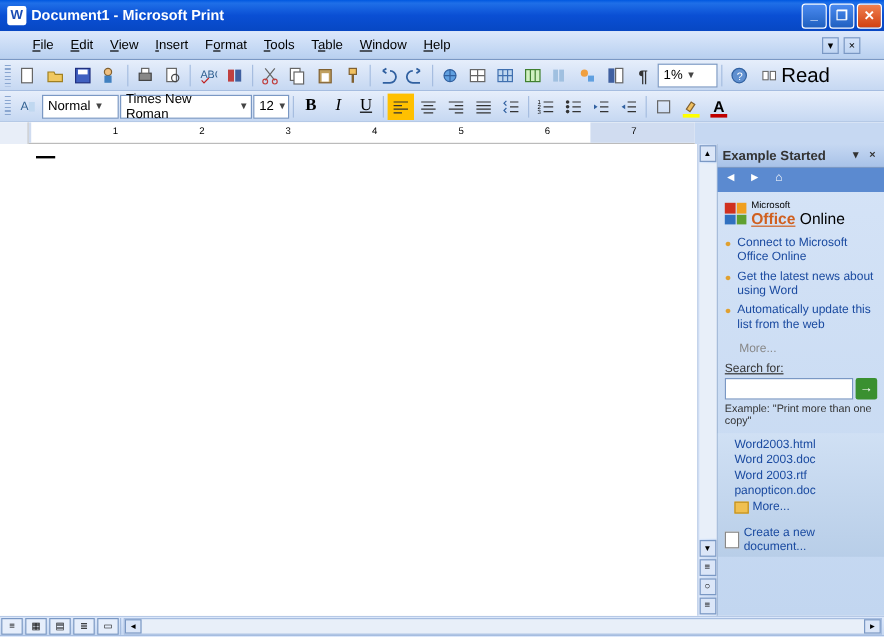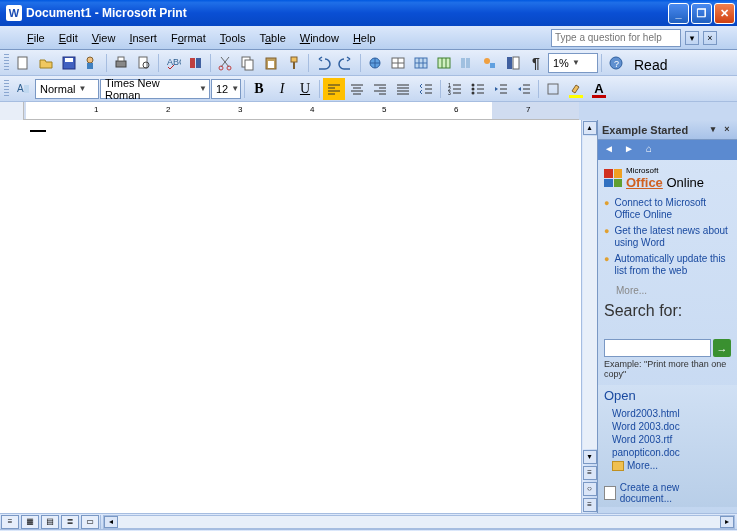--- a/index.html
+++ b/index.html
@@ -27,21 +27,21 @@
 .toolbar .grip { width: 5px; height: 18px; background: repeating-linear-gradient(to bottom, #8aa6d0 0 1px, transparent 1px 3px); margin-right: 2px; }
 .tbtn { width: 22px; height: 22px; display: flex; align-items: center; justify-content: center; border: 1px solid transparent; cursor: default; }
 .tbtn svg { width: 16px; height: 16px; }
 .tsep { width: 1px; height: 18px; background: #a6bde0; margin: 0 2px; }
 .combo { height: 20px; border: 1px solid #7a98c4; background: #fff; display: flex; align-items: center; padding: 0 2px 0 4px; font-size: 11px; }
 .combo .arrow { margin-left: 3px; font-size: 8px; color: #444; }
 .zoom-combo { width: 50px; }
 .style-combo { width: 64px; }
 .font-combo { width: 110px; gap: 14px; }
 .size-combo { width: 30px; }
-.readbtn { display: flex; align-items: center; gap: 3px; padding: 0 5px; height: 20px; border: 1px solid transparent; font-size: 14px; flex-direction: column; }
+.readbtn { display: flex; align-items: center; gap: 3px; padding: 0 5px; height: 20px; border: 1px solid transparent; font-size: 17px; }
 .tbold { font-weight: bold; font-family: 'Times New Roman'; font-size: 14px; }
 .titalic { font-style: italic; font-family: 'Times New Roman'; font-size: 14px; }
 .tunder { text-decoration: underline; font-family: 'Times New Roman'; font-size: 14px; }
 .highlight-btn { background: #ffc000; }
 .color-swatch { position: absolute; bottom: 1px; left: 3px; width: 14px; height: 3px; }
 
 
 .ruler-row { height: 18px; display: flex; background: #fff; }
 .ruler-left { width: 24px; background: #e8eef8; border-right: 1px solid #bbb; }
 .ruler { flex: 1; position: relative; background: #fff; border-bottom: 1px solid #bbb; font-size: 8px; }
@@ -70,21 +70,21 @@
 .office-logo { display: flex; align-items: center; gap: 4px; margin-bottom: 5px; }
 .office-logo .sq { width: 18px; height: 18px; display: grid; grid-template: 1fr 1fr / 1fr 1fr; gap: 1px; }
 .office-logo .sq div { background: #e07030; }
 .office-logo .sq div:nth-child(1){background:#d03020;} .office-logo .sq div:nth-child(2){background:#f0a020;} .office-logo .sq div:nth-child(3){background:#3070c0;} .office-logo .sq div:nth-child(4){background:#60a030;}
 .office-logo .txt { font-size: 13px; }
 .office-logo .txt b { color: #d06020; text-decoration: underline; }
 .tp-list { list-style: none; margin-bottom: 6px; }
 .tp-list li { display: flex; gap: 5px; padding: 2px 0; color: #1a4aa0; font-size: 10px; line-height: 12px; }
 .tp-list li .bullet { color: #e0a030; font-size: 9px; flex-shrink: 0; }
 .tp-more { color: #888; font-size: 10px; padding-left: 12px; margin-bottom: 6px; }
-.tp-search-label { font-size: 16px; color: #333; margin-bottom: 19px; }
+.tp-search-label { font-size: 10px; color: #333; margin-bottom: 2px; text-decoration: underline; }
 .tp-search-row { display: flex; gap: 2px; margin-bottom: 2px; }
 .tp-search-row input { flex: 1; height: 18px; border: 1px solid #7a98c4; font-size: 10px; min-width: 0; }
 .tp-search-row .go { width: 18px; height: 18px; background: #3a9030; color: #fff; font-size: 11px; text-align: center; line-height: 18px; border-radius: 2px; }
 .tp-example { font-size: 9px; color: #333; margin-bottom: 6px; }
 .tp-section { background: linear-gradient(#d0e0f4, #b8cee8); margin: 0 -6px; padding: 3px 6px; }
 .tp-section-title { color: #1a4aa0; font-size: 13px; margin-bottom: 4px; }
 .tp-files { list-style: none; padding-left: 8px; }
 .tp-files li { color: #1a4aa0; font-size: 10px; padding: 1px 0; }
 .tp-files .more-row { display: flex; gap: 3px; align-items: center; }
 .tp-files .folder-icon { width: 12px; height: 10px; background: #f0c050; border: 1px solid #c09020; }
@@ -117,21 +117,20 @@
   <div class="menuitem"><u>F</u><span></span>ile</div>
   <div class="menuitem"><u>E</u>dit</div>
   <div class="menuitem"><u>V</u>iew</div>
   <div class="menuitem"><u>I</u>nsert</div>
   <div class="menuitem">F<u>o</u>rmat</div>
   <div class="menuitem"><u>T</u>ools</div>
   <div class="menuitem">T<u>a</u>ble</div>
   <div class="menuitem"><u>W</u>indow</div>
   <div class="menuitem"><u>H</u>elp</div>
   <div class="spacer"></div>
-  <input class="help-input" placeholder="Type a question for help" style="">
   <div class="xbtn">▾</div>
   <div class="xbtn">×</div>
 </div>
 
 <div class="toolbar">
   <div class="grip"></div>
   <div class="tbtn">
       <svg viewBox="0 0 16 16">
         <rect x="3" y="2" width="9" height="12" fill="#fff" stroke="#666"></rect>
       </svg>
@@ -481,21 +480,20 @@
           </li>
       </ul>
       <div class="tp-more">More...</div>
       <div class="tp-search-label">Search for:</div>
       <div class="tp-search-row">
         <input style="">
         <div class="go">→</div>
       </div>
       <div class="tp-example">Example: "Print more than one copy"</div>
       <div class="tp-section">
-        <div class="tp-section-title">Open</div>
         <ul class="tp-files">
           <li>Word2003.html</li>
           <li>Word 2003.doc</li>
           <li>Word 2003.rtf</li>
           <li>panopticon.doc</li>
           <li class="more-row">
               <span class="folder-icon"></span>
               <span>More...</span>
             </li>
         </ul>

